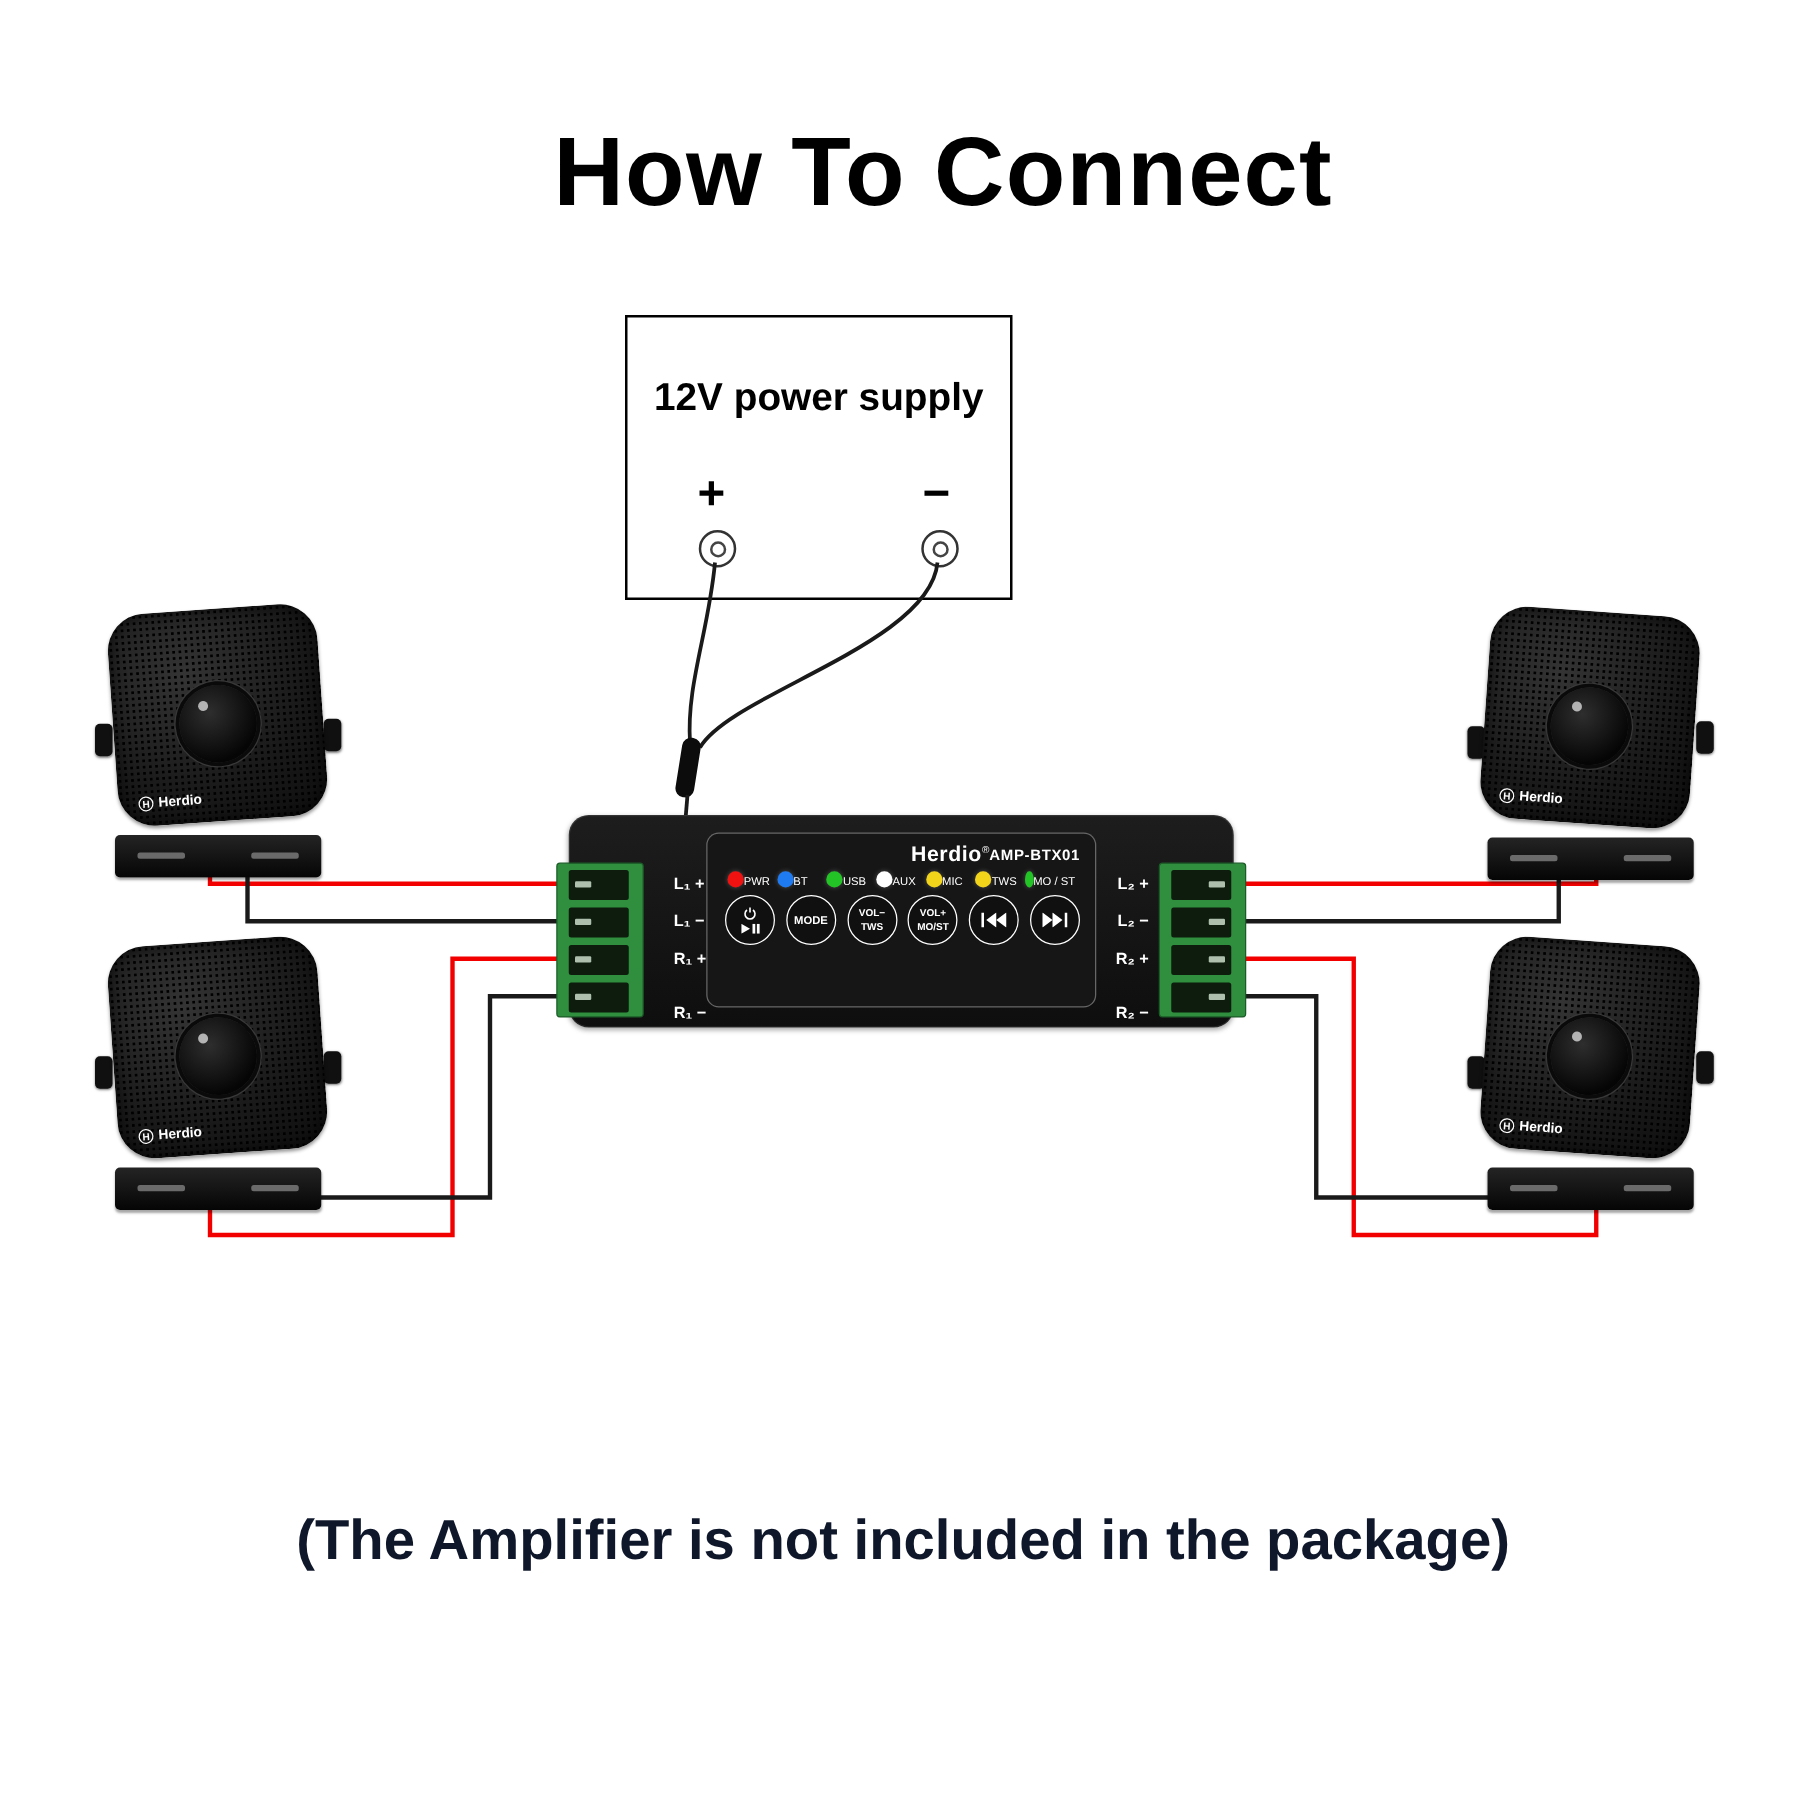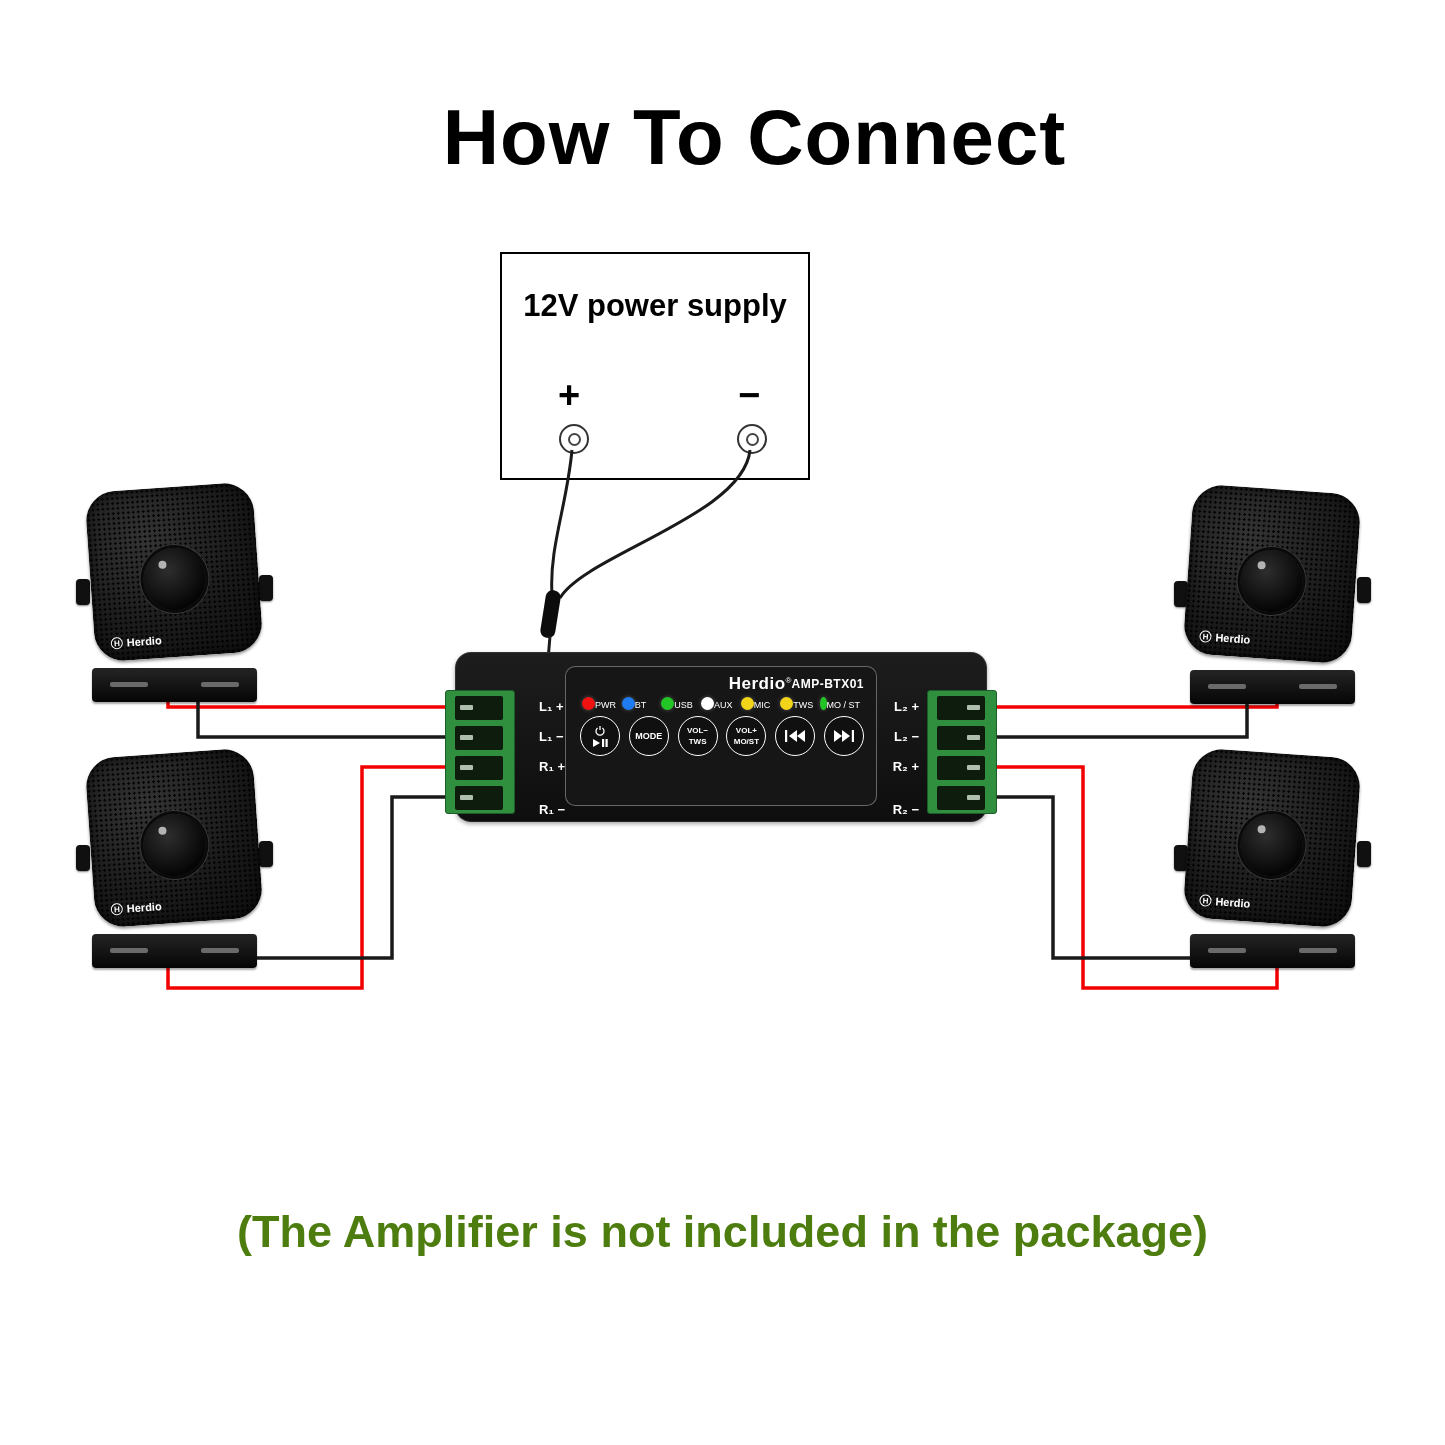--- a/index.html
+++ b/index.html
@@ -18,21 +18,21 @@
   }
   .footer-line2{
     position:absolute;top:1206px;left:0;width:100%;text-align:center;
     font-size:45px;font-weight:bold;
   }
   
   .psu{
     position:absolute;left:500px;top:252px;width:310px;height:228px;
     border:2px solid #000;background:#fff;box-sizing:border-box;z-index:1;
   }
-  .psu-label{margin-top:34px;text-align:center;font-size:31px;font-weight:bold;}
+  .psu-label{margin-top:46px;text-align:center;font-size:31px;font-weight:bold;}
   .psu-plus{position:absolute;left:56px;top:120px;font-size:38px;font-weight:bold;}
   .psu-minus{position:absolute;left:236px;top:120px;font-size:38px;font-weight:bold;}
   .psu-terminal{
     position:absolute;top:170px;width:26px;height:26px;border:2px solid #333;border-radius:50%;
     display:flex;align-items:center;justify-content:center;background:#fff;
   }
   .psu-terminal .pin{width:9px;height:9px;border:2px solid #444;border-radius:50%;}
   .psu-t1{left:57px;} .psu-t2{left:235px;}
   
   .wires{position:absolute;left:0;top:0;z-index:2;}
@@ -325,15 +325,15 @@
         <span class="logo-circle">H</span>
         <span class="sp-brand">Herdio</span>
       </div>
     </div>
     <div class="bracket">
       <span class="bslot bs1"></span>
       <span class="bslot bs2"></span>
     </div>
   </div>
 
-  <div class="footer-line2" style="color: #4d7c0f;">(The Amplifier is not included in the package)</div>
+  <div class="footer-line2" style="color: #0f172a;">(The Amplifier is not included in the package)</div>
 
 </div>
 
 </body></html>

